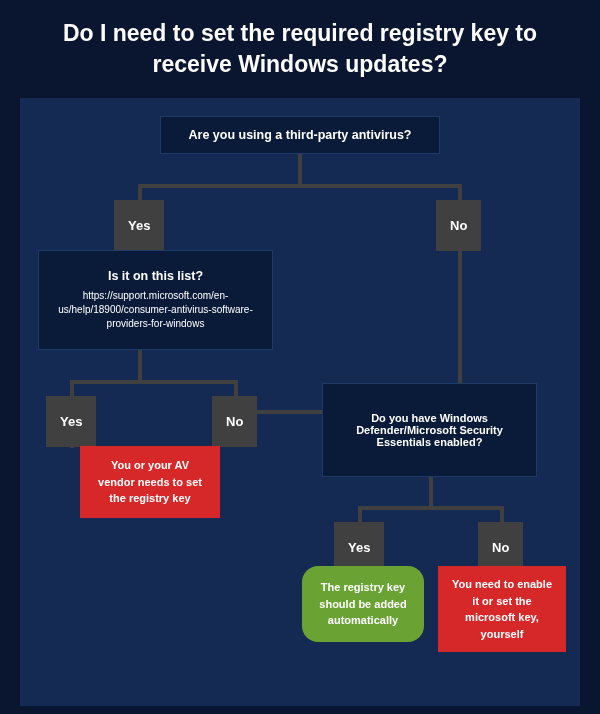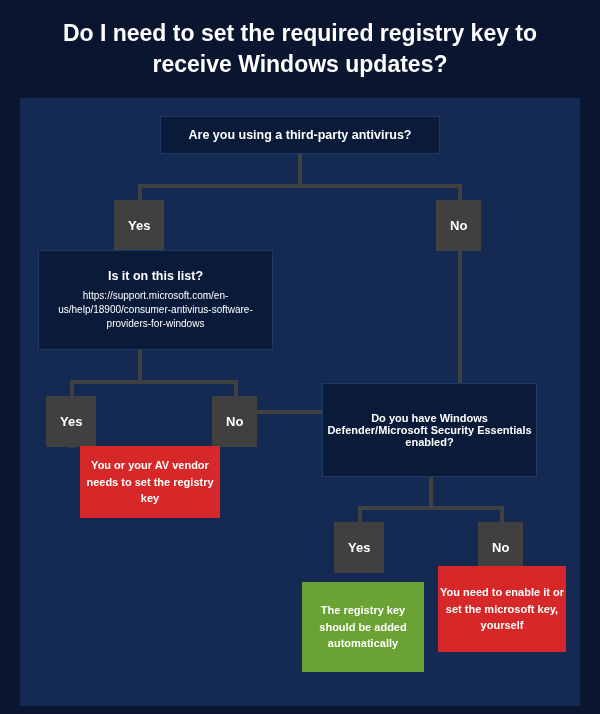--- a/index.html
+++ b/index.html
@@ -25,21 +25,21 @@
     height: 608px;
     background: #152a52;
   }
   .box {
     position: absolute;
     text-align: center;
     display: flex;
     flex-direction: column;
     align-items: center;
     justify-content: center;
-    padding: 10px 0;
+    padding: 10px 12px;
   }
   .q { background: #0a1b3a; border: 1px solid #1f3a66; font-size: 12.5px; font-weight: bold; }
   .yn { background: #404040; font-size: 13px; font-weight: bold; padding: 18px 14px; }
   .red { background: #d62828; font-size: 11px; font-weight: bold; line-height: 1.5; }
   .green { background: #6aa334; font-size: 11px; font-weight: bold; line-height: 1.5; }
   .sub { font-size: 10px; font-weight: normal; margin-top: 6px; line-height: 1.4; }
   .conn { position: absolute; background: #404040; }
 </style>
 </head>
 <body>
@@ -86,16 +86,16 @@
   <div class="box yn" style="left:26px; top:298px;">Yes</div>
   <div class="box yn" style="left:192px; top:298px;">No</div>
 
   <div class="box red" style="left:13px; top:348px; width:140px; height:72px;margin-left:47px;">You or your AV vendor needs to set the registry key</div>
 
   <div class="box q" style="left:302px; top:285px; width:215px; height:94px; font-size:11px;">Do you have Windows Defender/Microsoft Security Essentials enabled?</div>
 
   <div class="box yn" style="left:314px; top:424px;">Yes</div>
   <div class="box yn" style="left:458px; top:424px;">No</div>
 
-  <div class="box green" style="left:282px; top:484px; width:122px; height:90px;">The registry key should be added automatically</div>
+  <div class="box green" style="left:282px; top:468px; width:122px; height:76px;border-radius:16px;">The registry key should be added automatically</div>
   <div class="box red" style="left:418px; top:468px; width:128px; height:86px;">You need to enable it or set the microsoft key, yourself</div>
 
 </div>
 
 </body></html>

